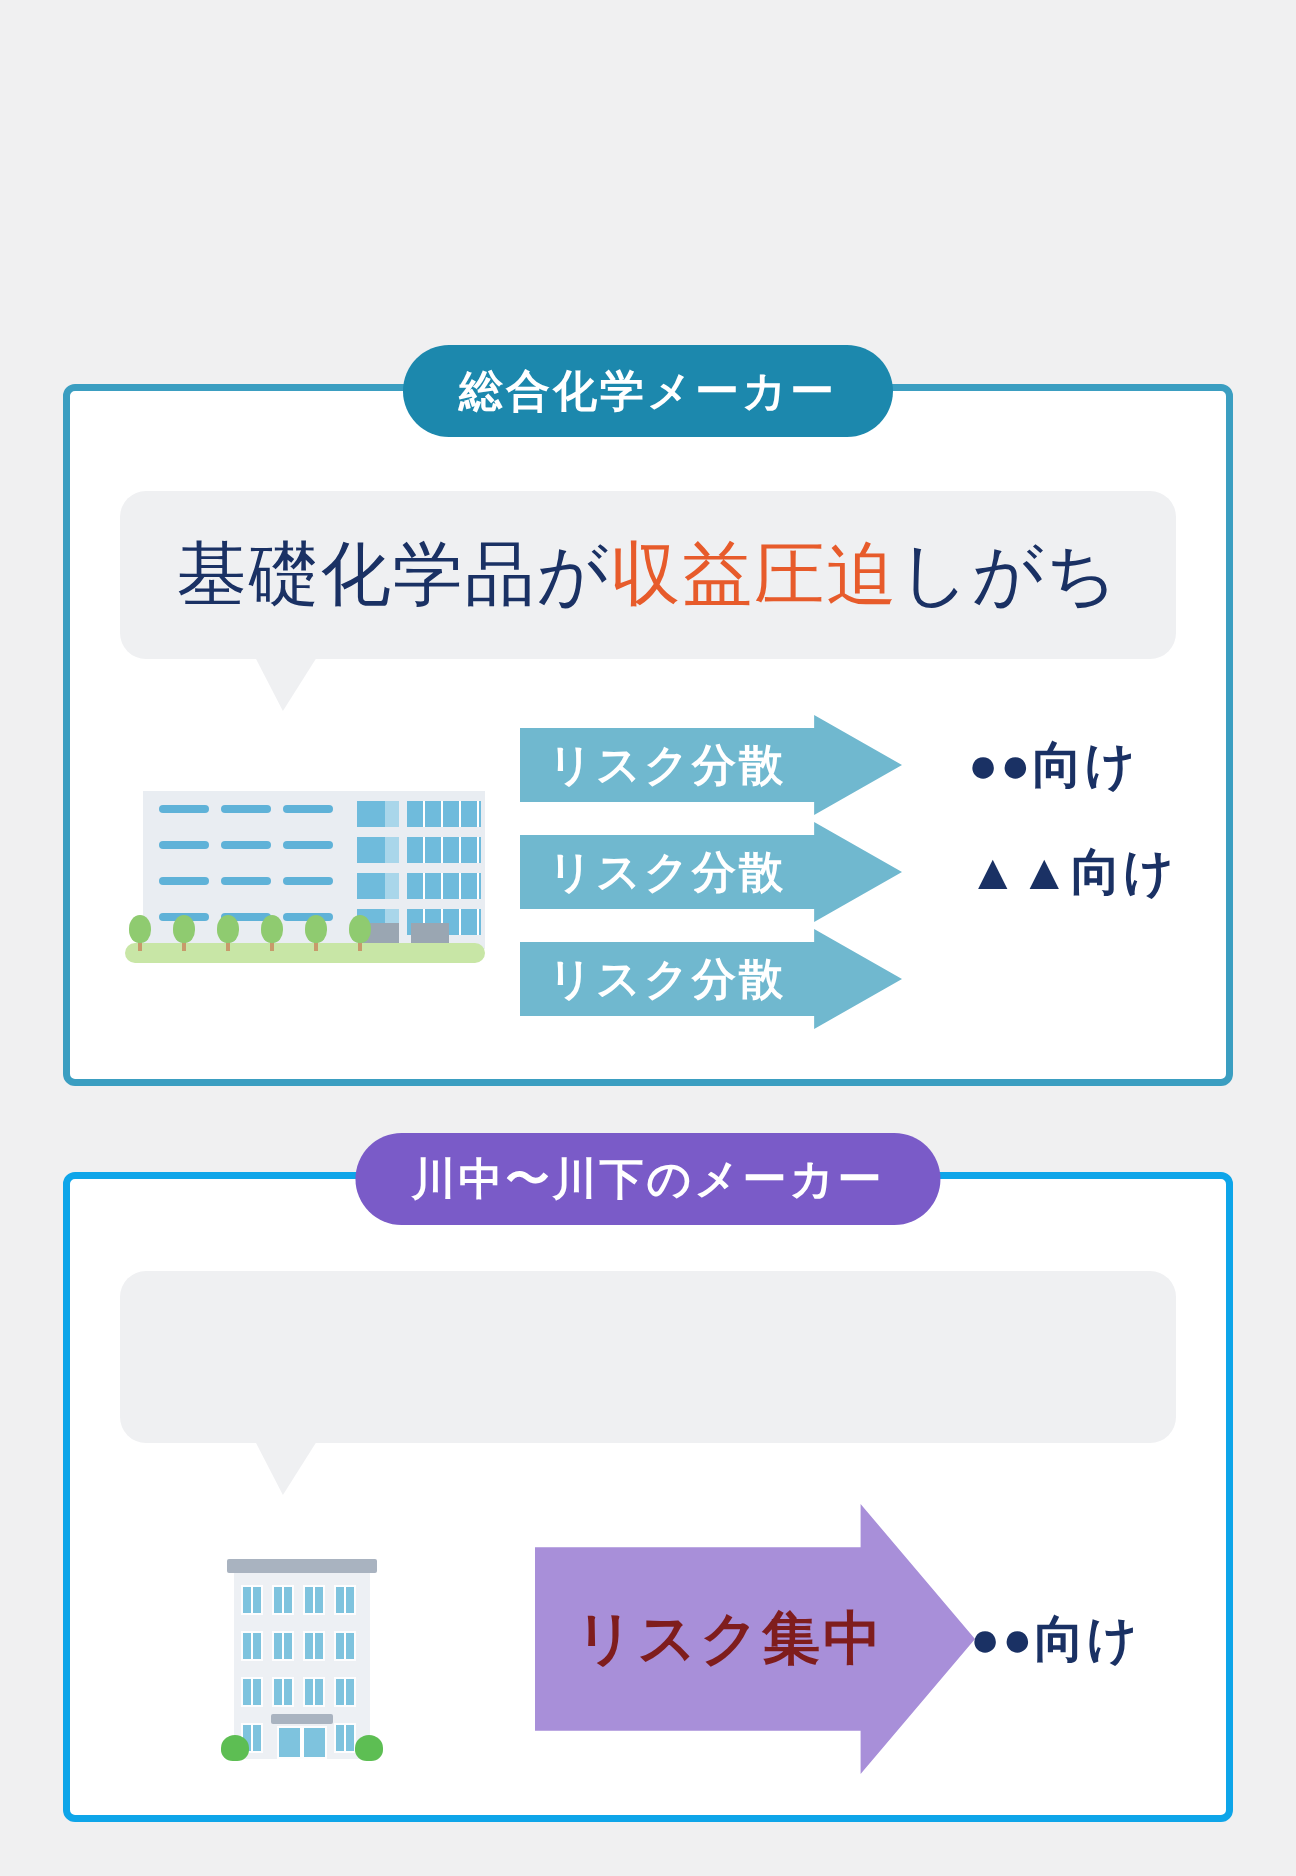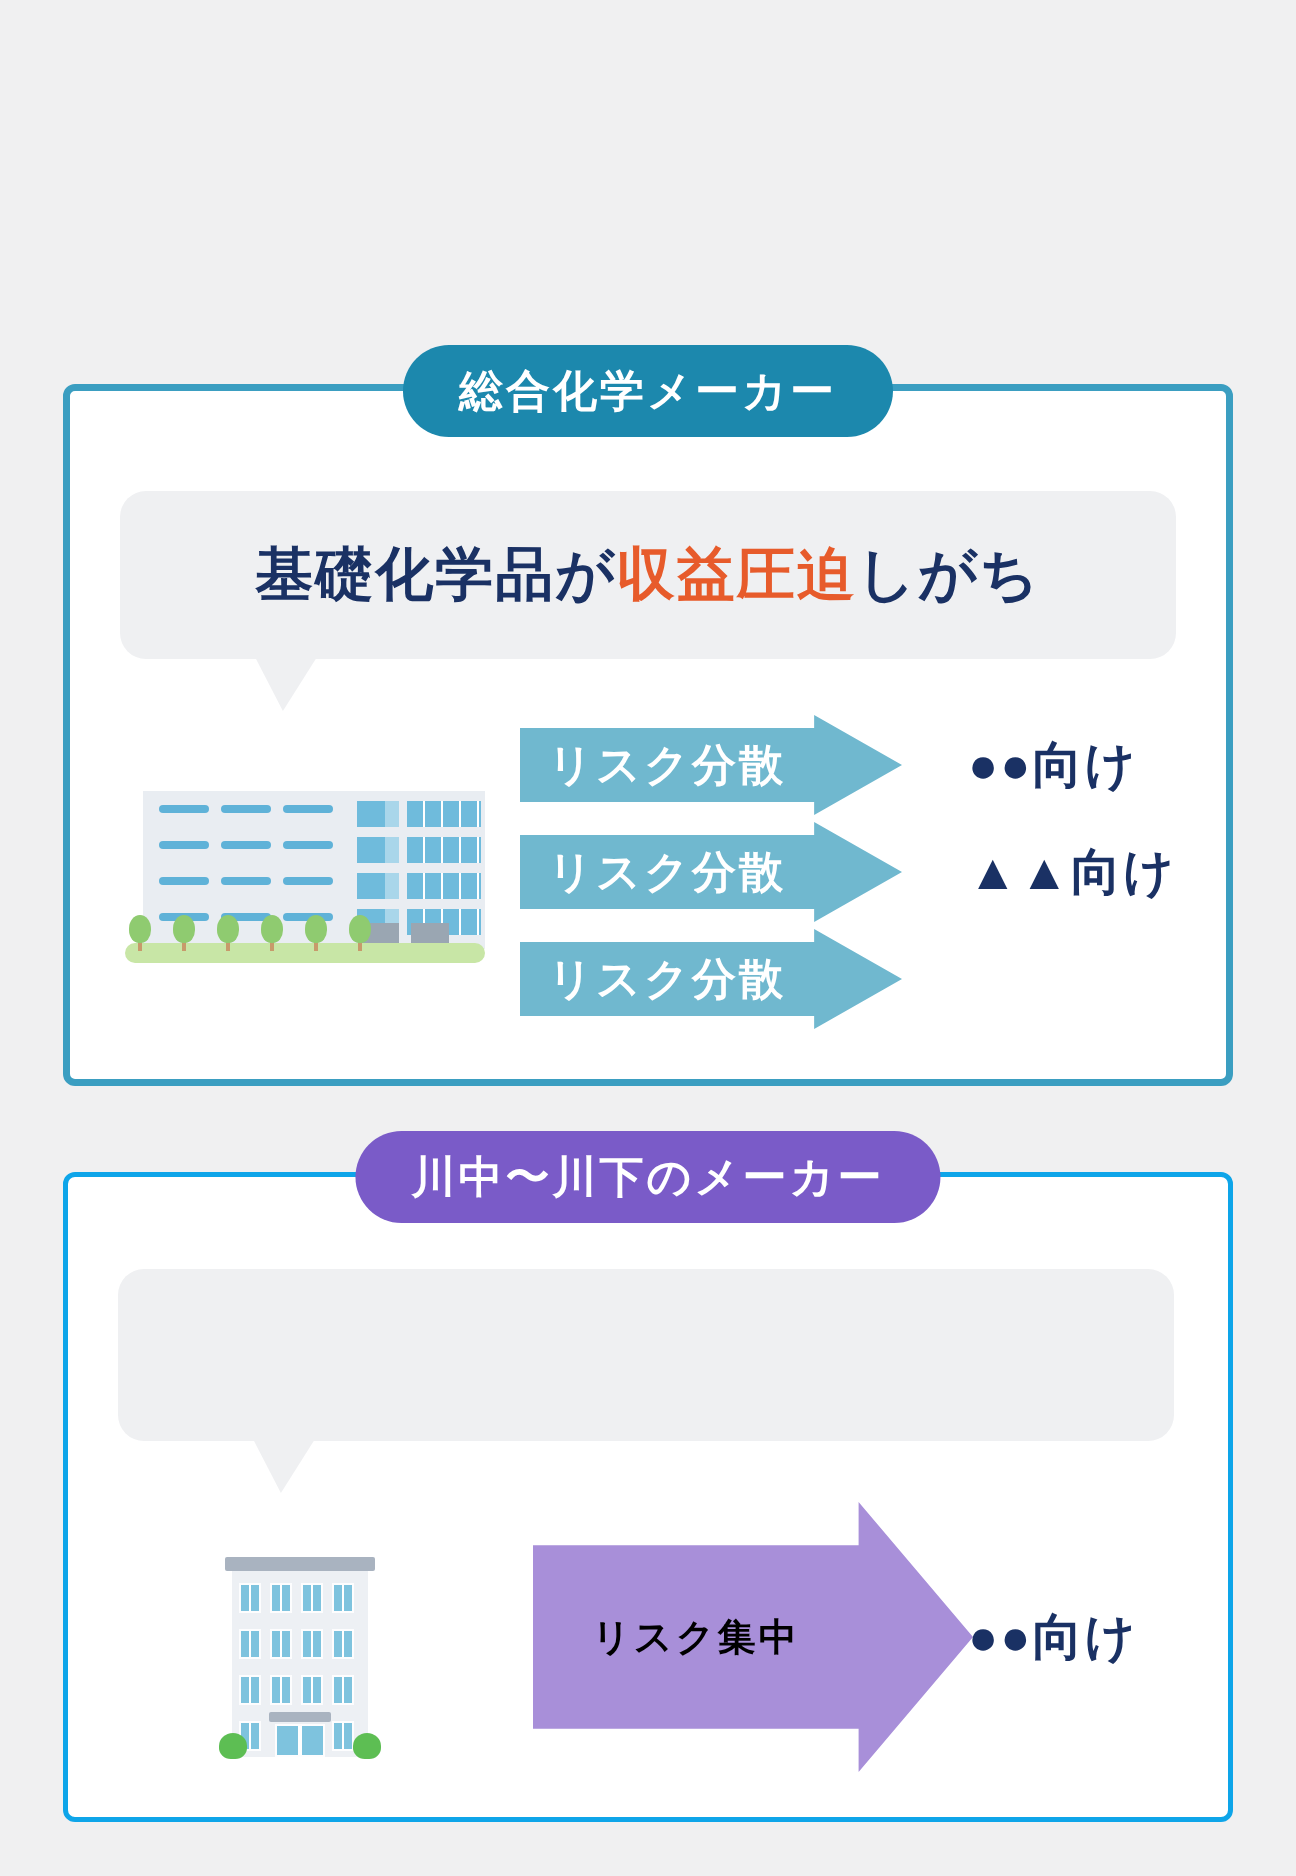--- a/index.html
+++ b/index.html
@@ -13,36 +13,36 @@
     position:absolute;top:62px;left:0;width:100%;text-align:center;
     color:#1A3164;font-size:74px;font-weight:800;line-height:96px;letter-spacing:2px;margin:0;
   }
   .t-line{display:block;}
   
   .panel{
     position:absolute;left:63px;width:1170px;box-sizing:border-box;
     background:#FFFFFF;border-radius:12px;
   }
   .panel-1{top:384px;height:702px;border:7px solid #3B9EC1;}
-  .panel-2{top:1172px;height:650px;border:5px solid #0ea5e9;}
+  .panel-2{top:1172px;height:650px;border:7px solid #0ea5e9;}
   
   .badge{
     position:absolute;left:50%;transform:translateX(-50%);top:-46px;height:92px;
     border-radius:46px;color:#FFFFFF;font-size:44px;font-weight:800;letter-spacing:3px;
     line-height:92px;text-align:center;white-space:nowrap;padding:0 56px;z-index:3;
   }
   .badge-teal{background:#1C88AD;}
   .badge-purple{background:#7A5BC8;}
   
   .bubble{
     position:absolute;left:50px;top:100px;width:1056px;height:168px;
     background:#EFF0F2;border-radius:26px;
     display:flex;align-items:center;justify-content:center;z-index:1;
   }
-  .bubble-text{font-size:58px;font-weight:700;letter-spacing:2px;white-space:nowrap;}
+  .bubble-text{font-size:70px;font-weight:400;letter-spacing:2px;white-space:nowrap;}
   .navy{color:#1A3164;}
   .orange{color:#E75B2B;}
   .bubble-tail{
     position:absolute;left:135px;top:100%;margin-top:-2px;width:62px;height:54px;
     background:#EFF0F2;clip-path:polygon(0 0,100% 0,45% 100%);
   }
   
   .arrow-row{position:absolute;left:0;width:100%;height:105px;}
   .row-a{top:322px;}.row-b{top:429px;}.row-c{top:536px;}
   .arrow-teal{
@@ -57,21 +57,21 @@
     position:absolute;left:898px;top:0;height:105px;line-height:105px;
     color:#1A3164;font-size:50px;font-weight:800;letter-spacing:2px;white-space:nowrap;
   }
   
   .arrow-purple{
     position:absolute;left:465px;top:325px;width:440px;height:270px;background:#A88FD9;
     clip-path:polygon(0 16%,74% 16%,74% 0,100% 50%,74% 100%,74% 84%,0 84%);
     display:flex;align-items:center;
   }
   .arrow-purple .arrow-label{
-    width:74%;text-align:center;color:#000000;font-size:38px;font-weight:800;letter-spacing:3px;
+    width:74%;text-align:center;color:#7f1d1d;font-size:58px;font-weight:800;letter-spacing:3px;margin-left:32px;
   }
   .target-2{
     position:absolute;left:900px;top:325px;height:270px;line-height:270px;
     color:#1A3164;font-size:50px;font-weight:800;letter-spacing:2px;white-space:nowrap;
   }
   
   .building{position:absolute;z-index:2;}
   .building-wide{left:55px;top:400px;width:360px;height:175px;}
   .building-tall{left:157px;top:380px;width:150px;height:205px;}
 </style>

